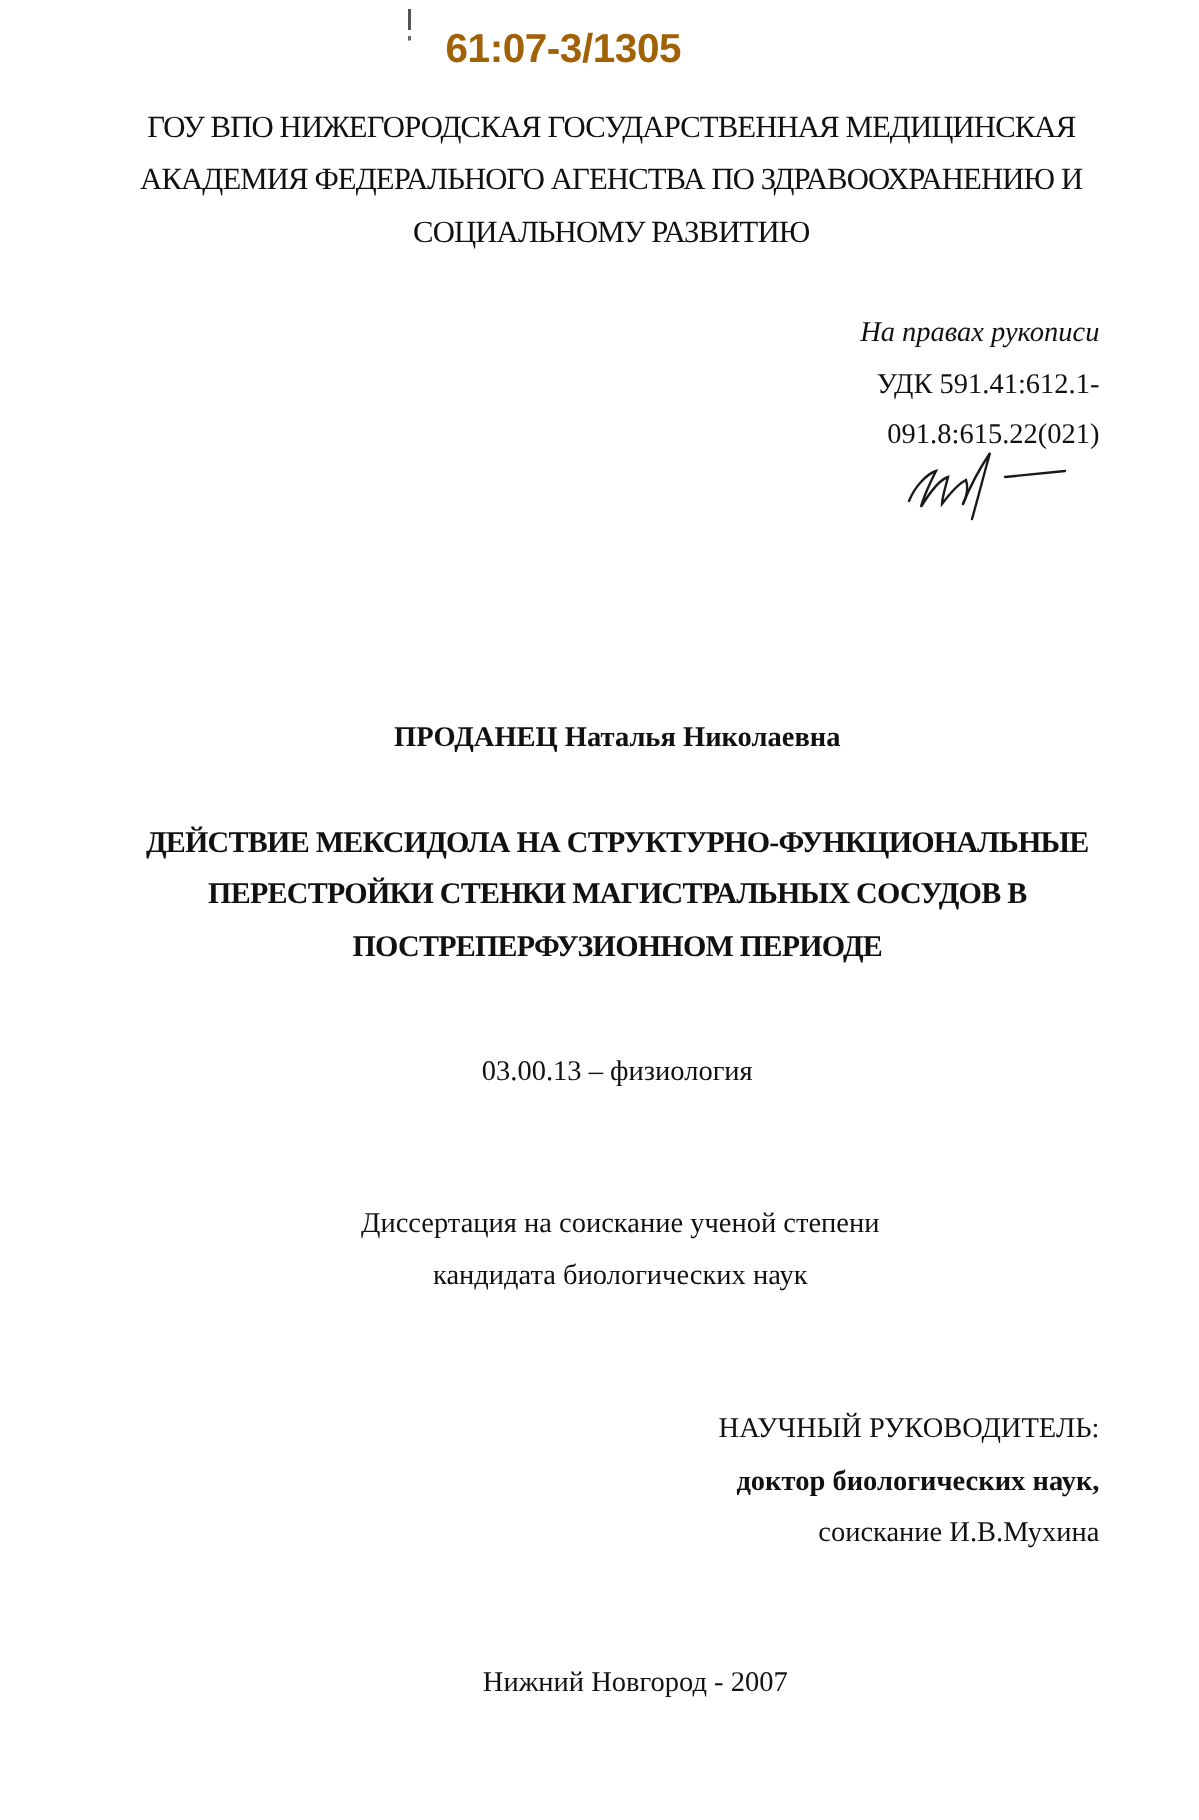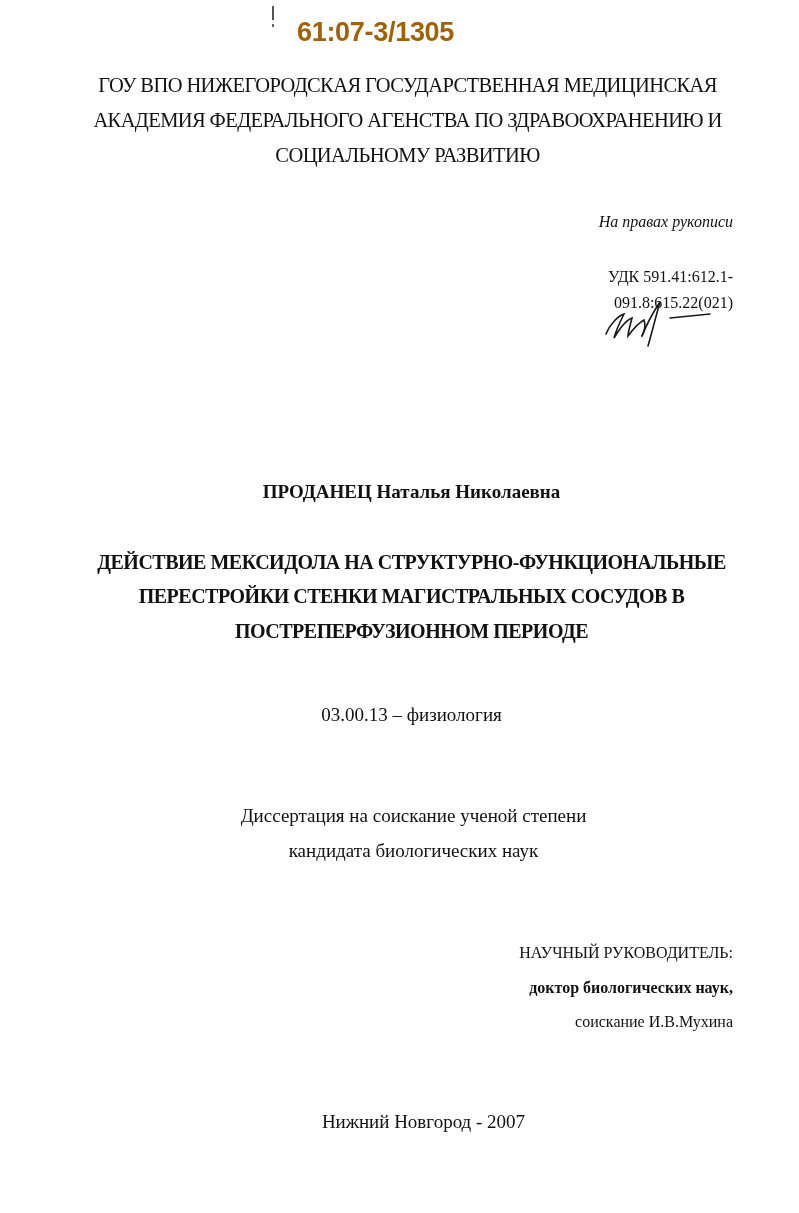--- a/index.html
+++ b/index.html
@@ -40,21 +40,21 @@
     }
     .inst {
       font-size: 20.5px;
       letter-spacing: -0.6px;
       line-height: 24px;
     }
     .right-line {
       right: 66px;
       text-align: right;
       white-space: nowrap;
-      font-size: 16px;
+      font-size: 19px;
       line-height: 22px;
     }
     .italic { font-style: italic; }
     .author {
       font-size: 19px;
       font-weight: bold;
       line-height: 22px;
     }
     .title {
       font-size: 20px;
@@ -79,22 +79,22 @@
   <div class="abs stamp">61:07-3/1305</div>
 
   <div>
     <div class="abs center-line inst" style="top:73px; left:8px;">ГОУ ВПО НИЖЕГОРОДСКАЯ ГОСУДАРСТВЕННАЯ МЕДИЦИНСКАЯ</div>
     <div class="abs center-line inst" style="top:108px; left:8px;">АКАДЕМИЯ ФЕДЕРАЛЬНОГО АГЕНСТВА ПО ЗДРАВООХРАНЕНИЮ И</div>
     <div class="abs center-line inst" style="top:143px; left:8px;">СОЦИАЛЬНОМУ РАЗВИТИЮ</div>
   </div>
 
   <div>
     <div class="abs right-line italic" style="top:211px;">На правах рукописи</div>
-    <div class="abs right-line" style="top:246px;margin-top:20px;">УДК 591.41:612.1-</div>
-    <div class="abs right-line" style="top:279px;margin-top:13px;">091.8:615.22(021)</div>
+    <div class="abs right-line" style="top:246px;">УДК 591.41:612.1-</div>
+    <div class="abs right-line" style="top:279px;">091.8:615.22(021)</div>
   </div>
 
   <svg class="abs signature" viewBox="0 0 130 52">
     <path d="M8 38 C 12 28, 20 20, 26 18 C 22 26, 18 34, 16 42 C 22 32, 28 24, 34 22 C 32 30, 30 36, 30 40 C 36 32, 42 26, 46 24 C 48 30, 46 36, 44 40" fill="none" stroke="#1a1a1a" stroke-width="1.6" stroke-linecap="round"></path>
     <path d="M44 40 C 48 30, 54 18, 62 6 C 58 20, 54 36, 50 50" fill="none" stroke="#1a1a1a" stroke-width="1.6" stroke-linecap="round"></path>
     <path d="M72 22 L 112 18" fill="none" stroke="#1a1a1a" stroke-width="1.6" stroke-linecap="round"></path>
   </svg>
 
   <div class="abs center-line author" style="top:481px; left:12px;">ПРОДАНЕЦ Наталья Николаевна</div>
 

